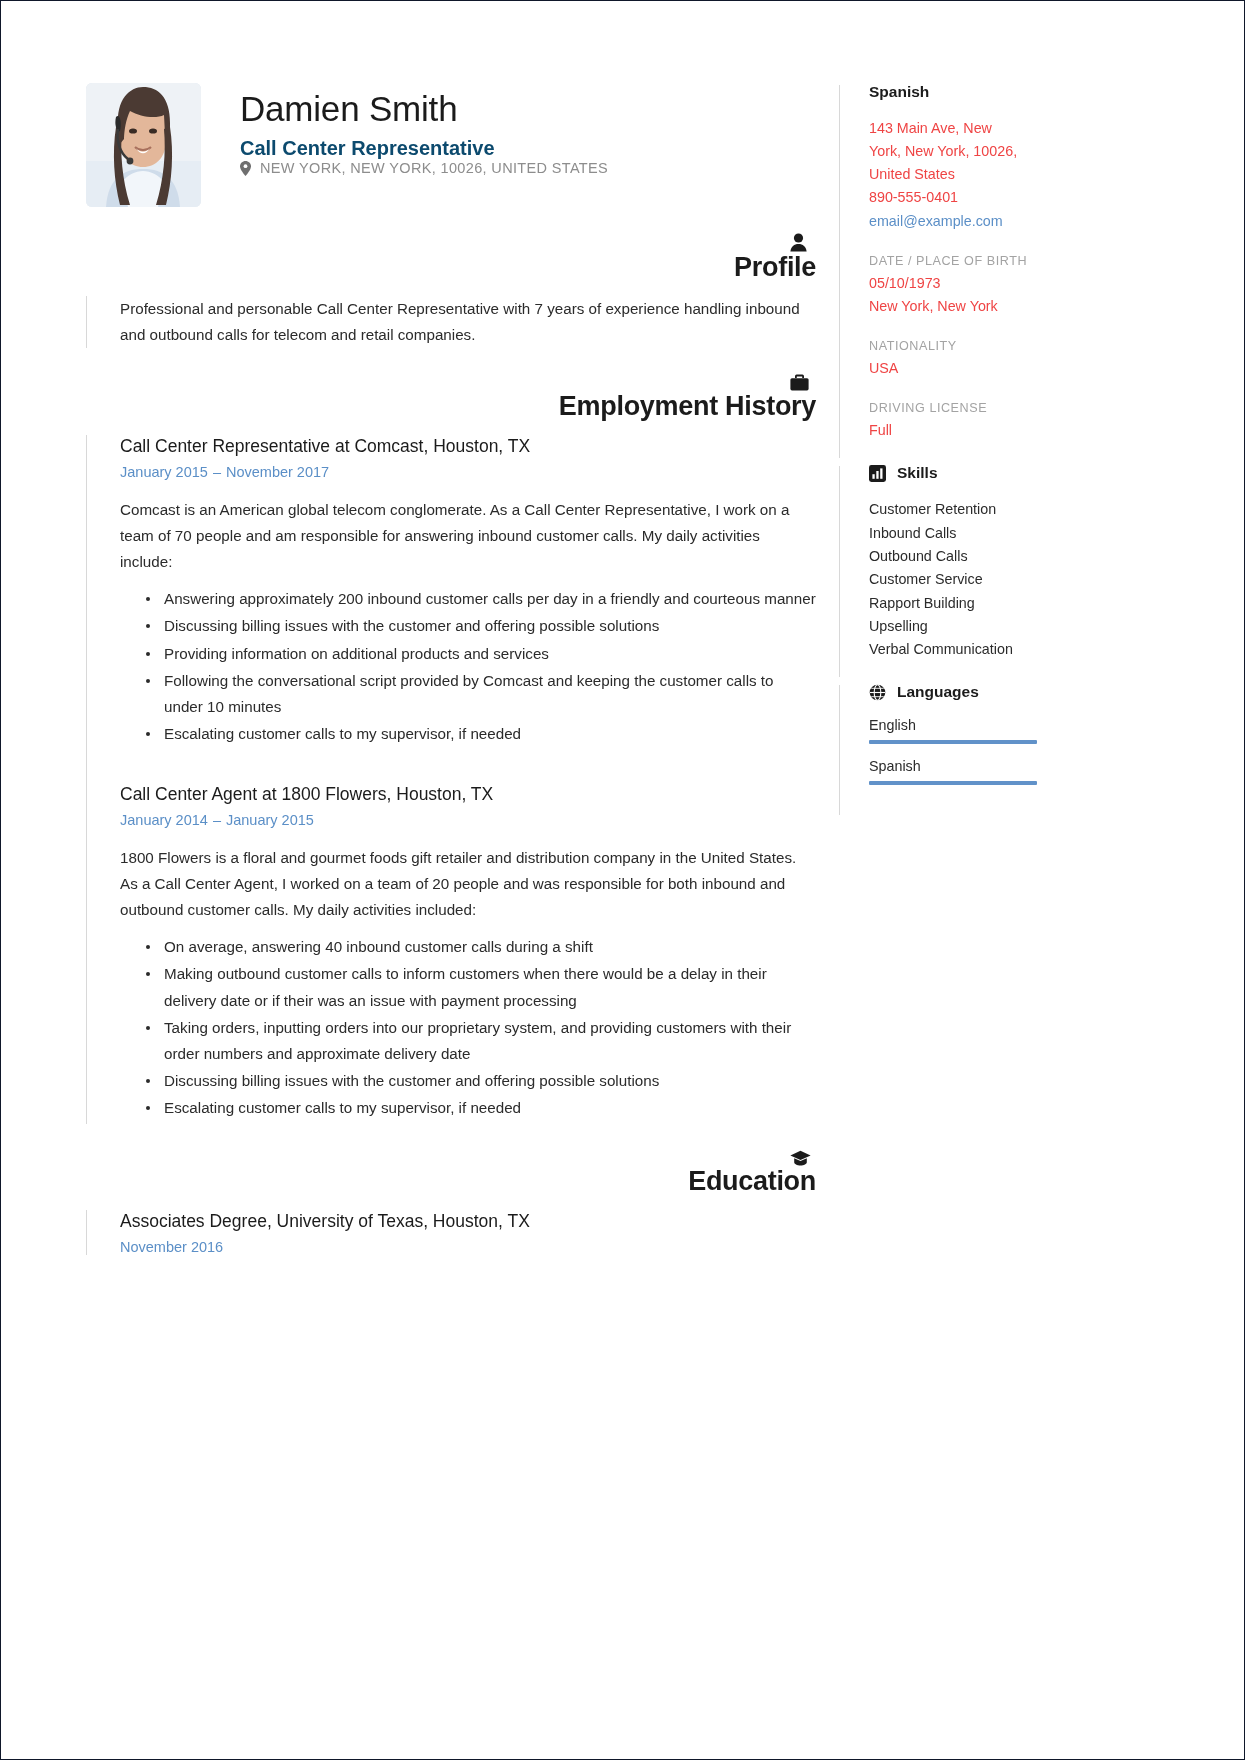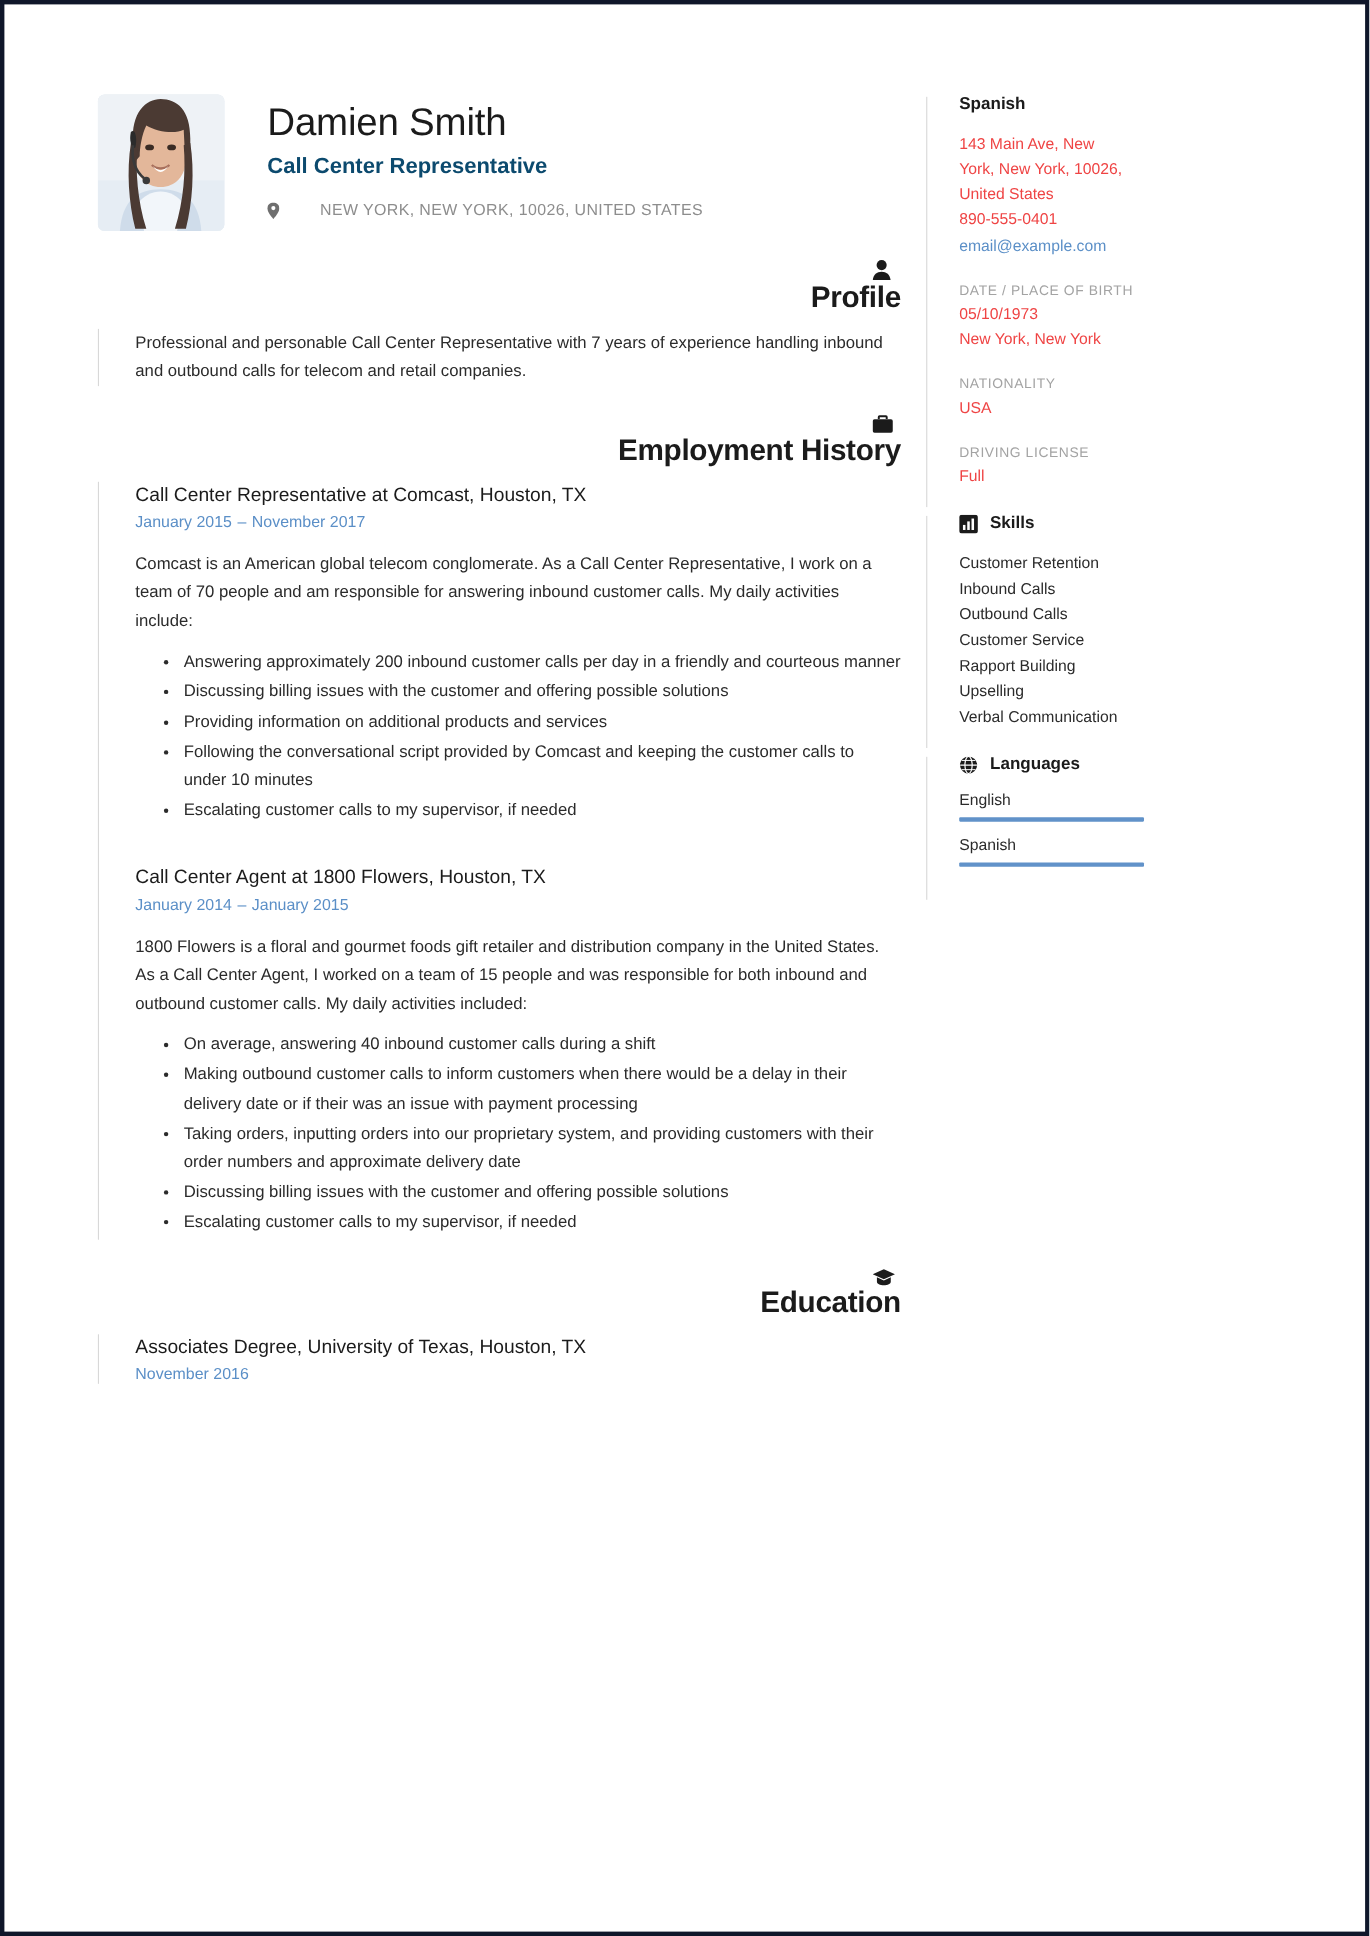--- a/index.html
+++ b/index.html
@@ -8,21 +8,21 @@
     height: 1760px;
     background: #ffffff;
     font-family: "Liberation Sans", sans-serif;
     -webkit-font-smoothing: antialiased;
   }
   .page {
     position: relative;
     width: 1245px;
     height: 1760px;
     background: #ffffff;
-    border: 4px solid #0f172a;
+    border: 1px solid #0f172a;
     overflow: hidden;
   }
   .sheet {
     position: absolute;
     left: 0; top: 0;
     width: 1245px;
     height: 1760px;
     padding: 0;
   }
 
@@ -53,27 +53,25 @@
     letter-spacing: -0.2px;
     line-height: 1.12;
   }
   .job-title {
     margin-top: 9px;
     font-size: 20px;
     color: #0c4a6e;
     font-weight: 700;
   }
   .loc {
-    margin-top: 20px;
     font-size: 14.5px;
     color: #8d8d8d;
     letter-spacing: 0.35px;
     display: flex;
     align-items: center;
-    gap: 28px;
   }
   .pin { width: 11px; height: 15px; margin-right: 9px; flex: 0 0 auto; }
   .pin svg { display: block; }
 
   
   .sec-head {
     display: flex;
     align-items: flex-end;
     margin-top: 26px;
     flex-direction: column;
@@ -304,21 +302,21 @@
             <li>Following the conversational script provided by Comcast and keeping the customer calls to under 10 minutes</li>
             <li>Escalating customer calls to my supervisor, if needed</li>
           </ul>
         </div>
 
         <div class="job">
           <div class="job-name">Call Center Agent at 1800 Flowers, Houston, TX</div>
           <div class="job-dates">
             <span>January 2014</span><span class="dash">–</span><span>January 2015</span>
           </div>
-          <div class="job-desc">1800 Flowers is a floral and gourmet foods gift retailer and distribution company in the United States. As a Call Center Agent, I worked on a team of 15 people and was responsible for both inbound and outbound customer calls. My daily activities included:</div>
+          <div class="job-desc">1800 Flowers is a floral and gourmet foods gift retailer and distribution company in the United States. As a Call Center Agent, I worked on a team of 20 people and was responsible for both inbound and outbound customer calls. My daily activities included:</div>
           <ul class="bullets">
             <li>On average, answering 40 inbound customer calls during a shift</li>
             <li>Making outbound customer calls to inform customers when there would be a delay in their delivery date or if their was an issue with payment processing</li>
             <li>Taking orders, inputting orders into our proprietary system, and providing customers with their order numbers and approximate delivery date</li>
             <li>Discussing billing issues with the customer and offering possible solutions</li>
             <li>Escalating customer calls to my supervisor, if needed</li>
           </ul>
         </div>
 
       </div>

